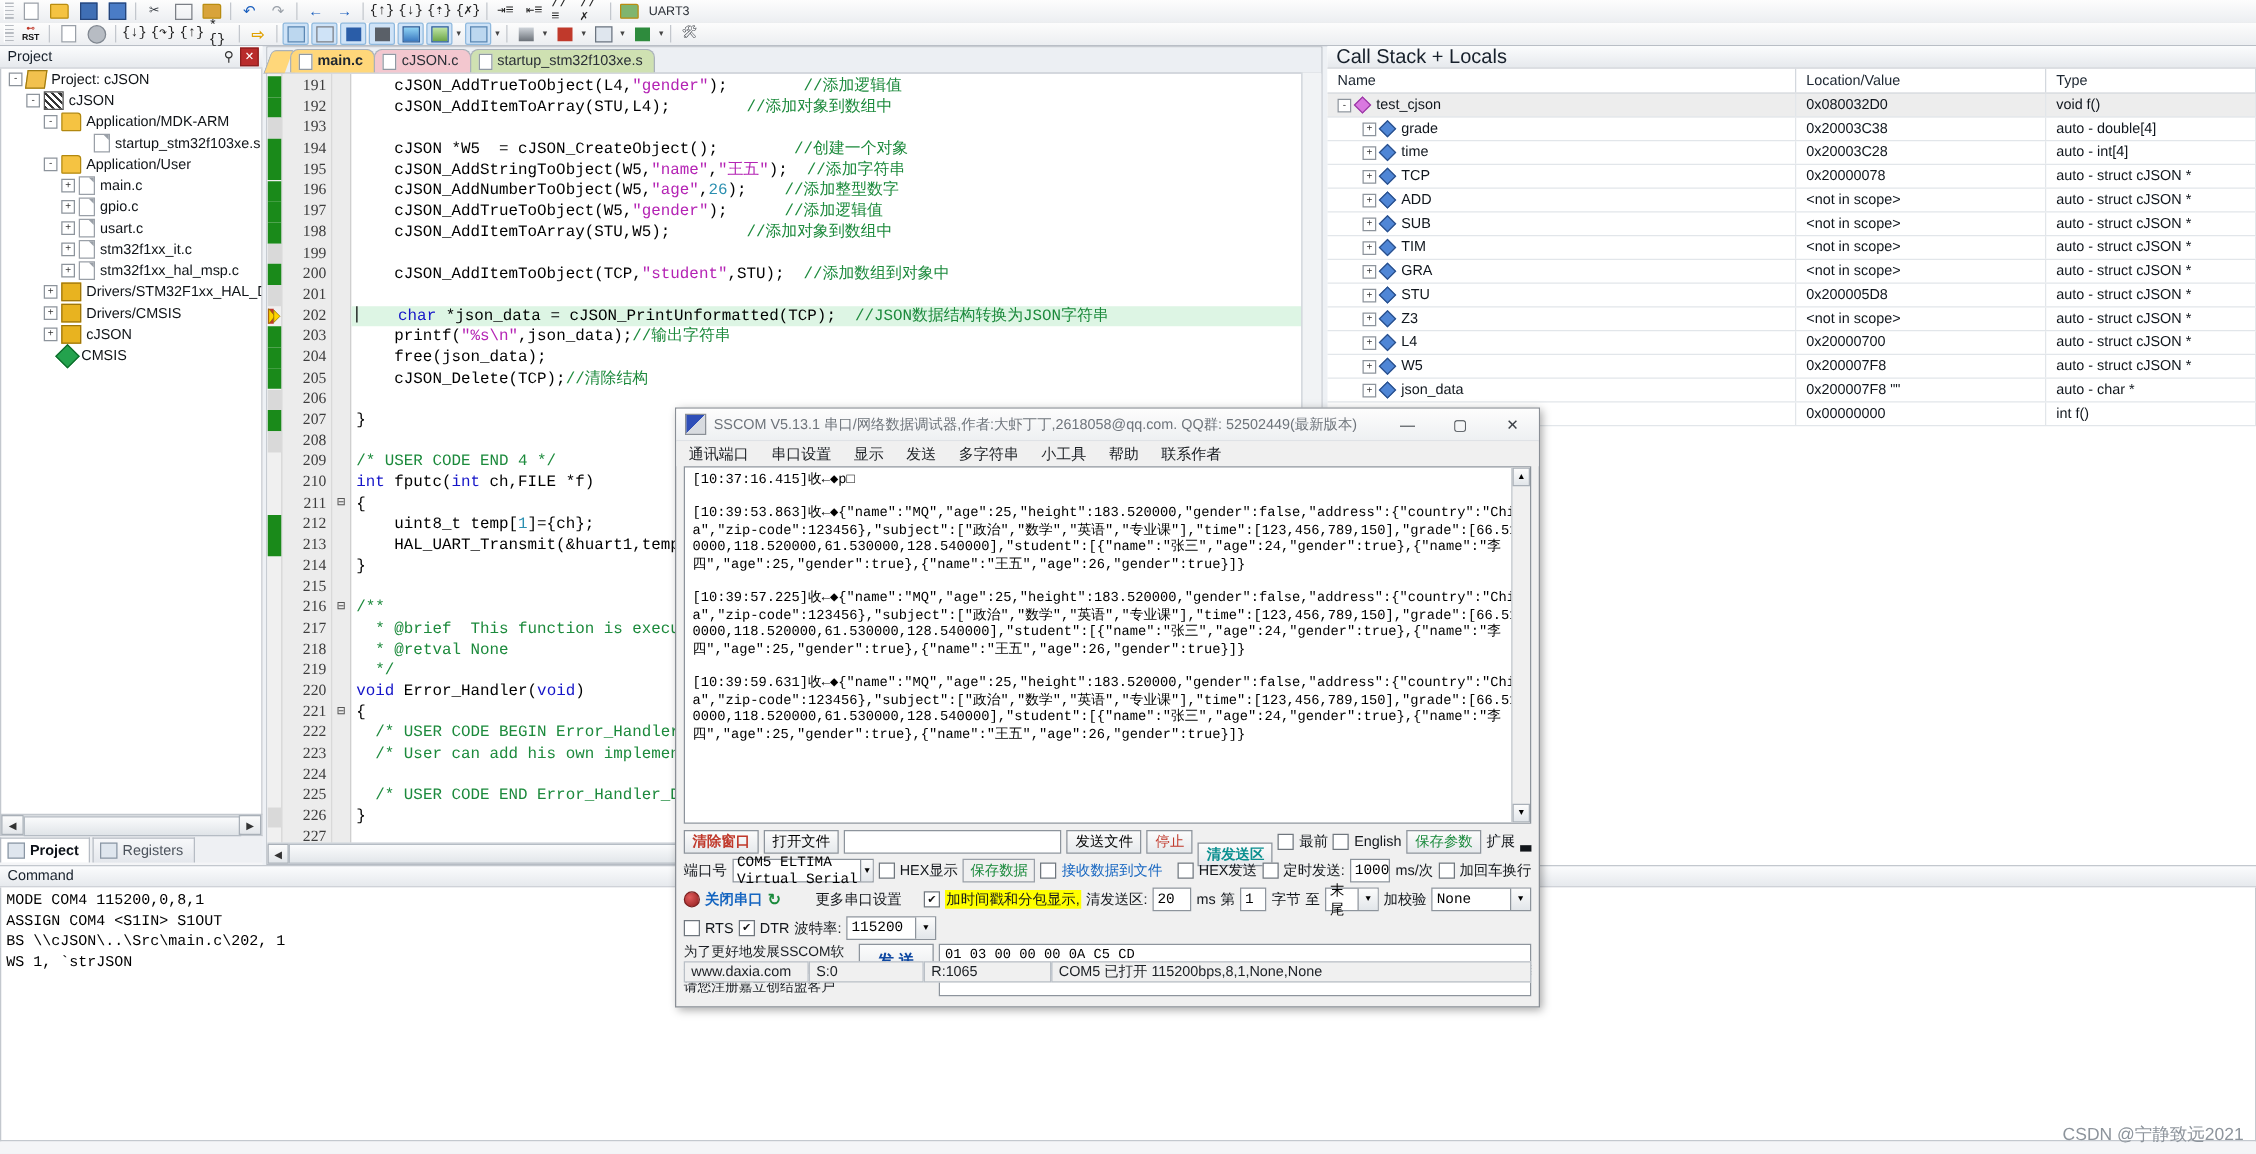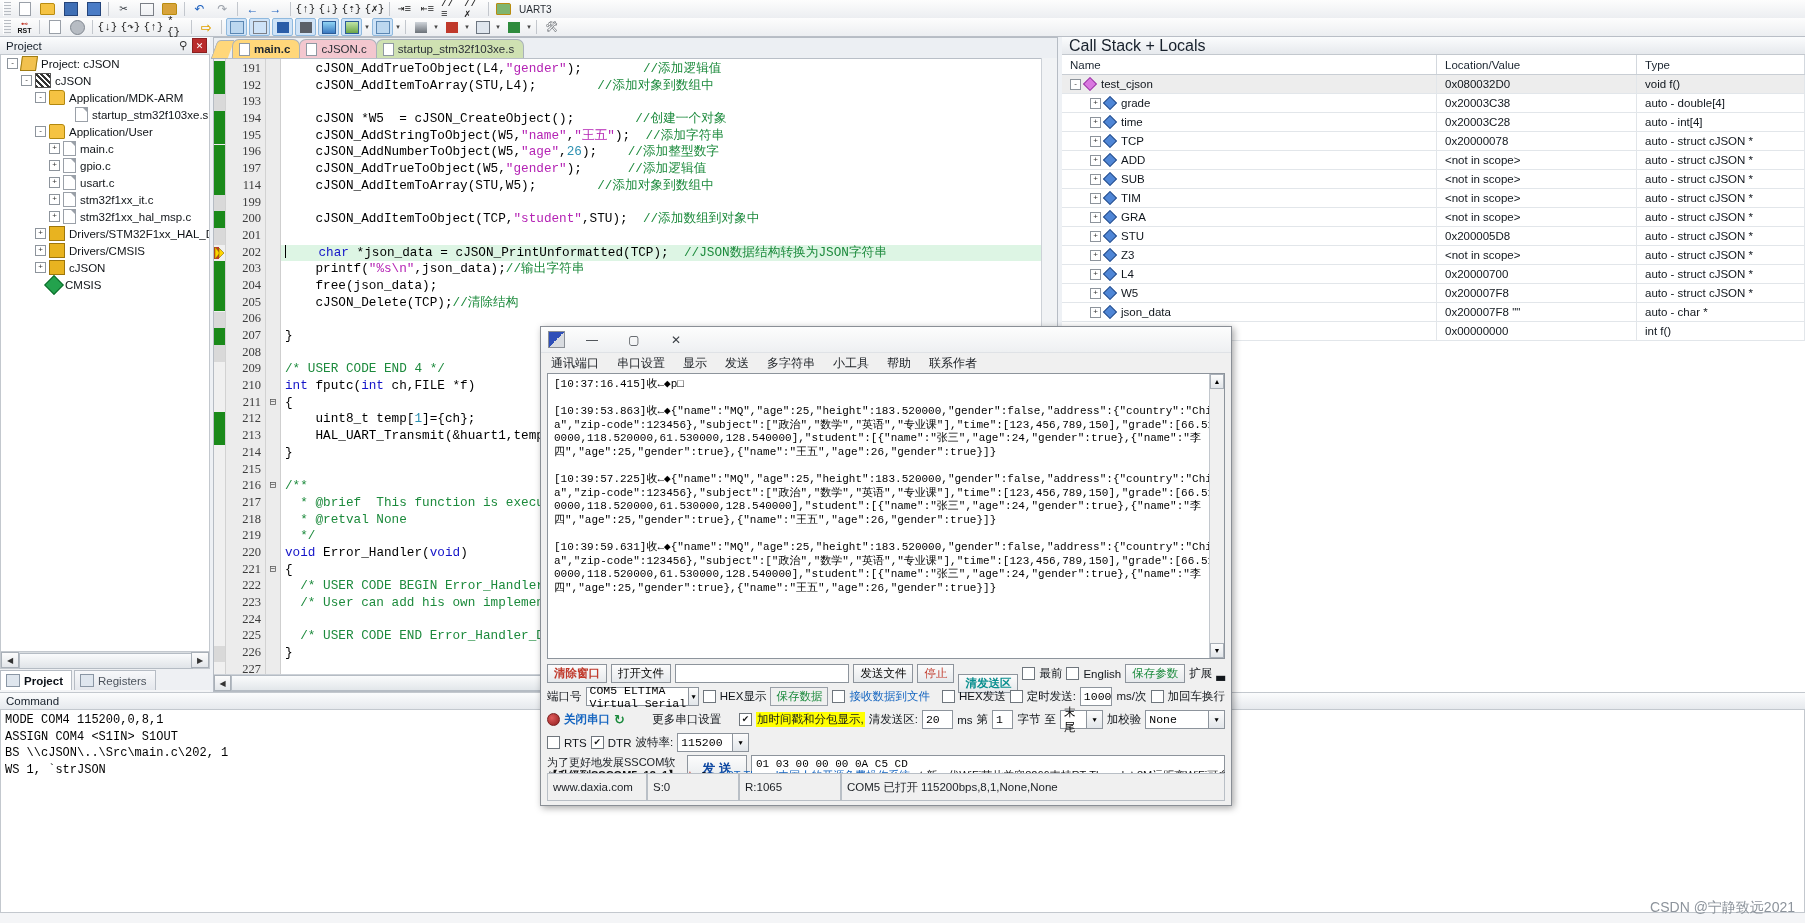--- a/index.html
+++ b/index.html
@@ -198,21 +198,21 @@
     font-family:"Liberation Mono","DejaVu Sans Mono",monospace;}
   .sel-arrow{width:15px;height:17px;margin-left:auto;background:linear-gradient(#fcfcfc,#e2e6ea);
     border-left:1px solid #8d949c;display:flex;align-items:center;justify-content:center;font-size:7px;}
   .hl-yellow{background:#ffff00;padding:0 1px;}
   .sendbtn{border:1px solid #8d949c;background:linear-gradient(#fcfcfc,#e4e8eb);
     width:58px;height:26px;display:flex;align-items:center;justify-content:center;
     font-size:13px;color:#0d47a1;font-weight:bold;}
   .hexline{font-family:"Liberation Mono","DejaVu Sans Mono",monospace;font-size:11px;color:#000;}
   .ss-adbar{position:absolute;left:6px;bottom:22px;width:678px;height:15px;
     display:flex;align-items:center;font-size:11px;gap:6px;white-space:nowrap;overflow:hidden;}
-  .ss-status{position:absolute;left:6px;bottom:4px;width:678px;height:28px;display:flex;font-size:11.5px;}
+  .ss-status{position:absolute;left:6px;bottom:19px;width:678px;height:17px;display:flex;font-size:11.5px;}
   .ss-status > div{border:1px solid #b9bfc6;box-sizing:border-box;display:flex;align-items:center;
     padding-left:5px;background:#f0f0f0;color:#1b1f24;}
   .circ{width:11px;height:11px;border-radius:50%;border:1px solid #7a2020;
     background:radial-gradient(circle at 35% 35%,#e05b5b,#8f1c1c);flex:0 0 auto;}
   .spin{color:#1a8a3c;font-size:13px;font-weight:bold;}
 </style>
 </head>
 <body>
 
 <div class="app">
@@ -505,21 +505,21 @@
             <div class="gm gray" style="top: 586.5px; height: 16.7px;"></div>
           </div>
         <div class="linenos" id="lineNos">
             <div class="ln">191</div>
             <div class="ln">192</div>
             <div class="ln">193</div>
             <div class="ln">194</div>
             <div class="ln">195</div>
             <div class="ln">196</div>
             <div class="ln">197</div>
-            <div class="ln">114</div>
+            <div class="ln">198</div>
             <div class="ln">199</div>
             <div class="ln">200</div>
             <div class="ln">201</div>
             <div class="ln">202</div>
             <div class="ln">203</div>
             <div class="ln">204</div>
             <div class="ln">205</div>
             <div class="ln">206</div>
             <div class="ln">207</div>
             <div class="ln">208</div>
@@ -737,20 +737,21 @@
     <div class="cmd-head">
       <span>Command</span>
     </div>
     <div class="cmd-body" id="cmdBody"><div>MODE COM4 115200,0,8,1</div><div>ASSIGN COM4 &lt;S1IN&gt; S1OUT</div><div>BS \\cJSON\..\Src\main.c\202, 1</div><div>WS 1, `strJSON</div></div>
     <div class="watermark">CSDN @宁静致远2021</div>
   </div>
 
   <div id="sscom">
     <div class="ss-title">
       <span class="ss-ico"></span>
+      <span class="ss-title-txt">SSCOM V5.13.1 串口/网络数据调试器,作者:大虾丁丁,2618058@qq.com. QQ群: 52502449(最新版本)</span>
       <span class="wbtn">—</span>
       <span class="wbtn">▢</span>
       <span class="wbtn close">✕</span>
     </div>
     <div class="ss-menu" id="ssMenu">
         <span>通讯端口</span>
         <span>串口设置</span>
         <span>显示</span>
         <span>发送</span>
         <span>多字符串</span>

